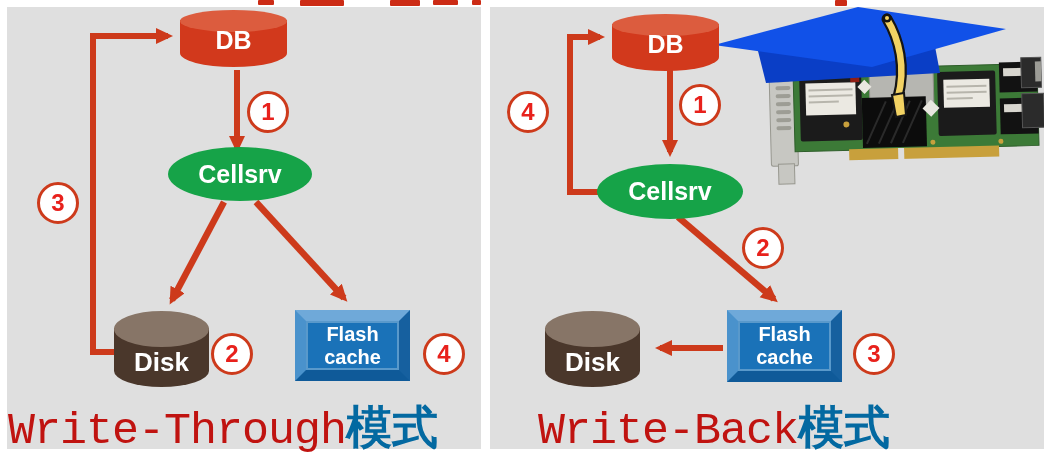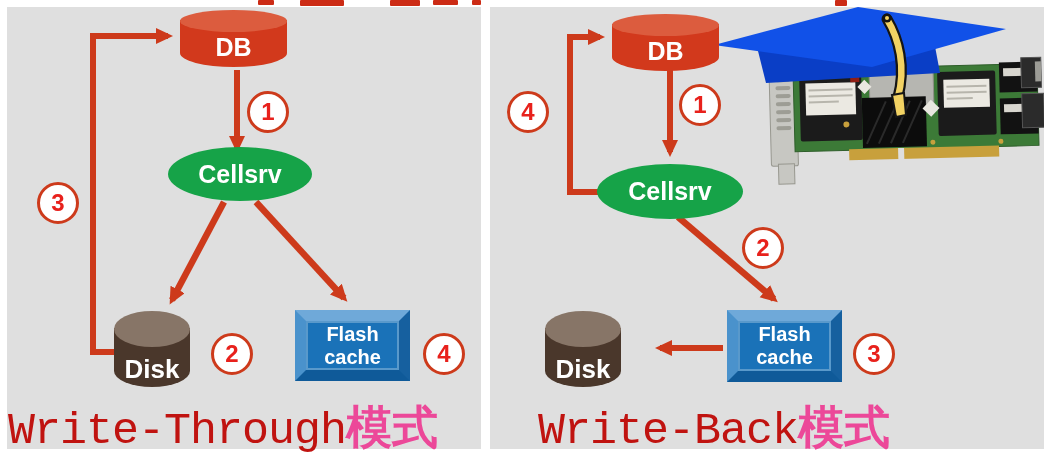--- a/index.html
+++ b/index.html
@@ -12,30 +12,30 @@
   .panel-right{left:490px;width:554px;}
 
   .frag{position:absolute;top:0;height:6px;background:#cc2b15;border-radius:1px;}
 
   .connectors{position:absolute;left:0;top:0;width:1044px;height:453px;pointer-events:none;}
 
   
   .cyl{position:absolute;}
   .cyl-top{position:absolute;left:0;right:0;top:0;border-radius:50%;}
   .cyl-body{position:absolute;left:0;right:0;bottom:0;}
-  .cyl-label{position:absolute;left:0;width:100%;text-align:center;color:#fff;font-weight:700;margin-top:7px;}
+  .cyl-label{position:absolute;left:0;width:100%;text-align:center;color:#fff;font-weight:700;}
 
   .db{width:107px;height:57px;}
   .db .cyl-top{height:22px;background:#dc5c3e;}
   .db .cyl-body{top:10px;background:#d2391c;border-radius:0 0 50% 50% / 0 0 14px 14px;}
   .db .cyl-label{top:16px;font-size:25px;}
   .db-left{left:180px;top:10px;}
   .db-right{left:612px;top:14px;}
 
-  .disk{width:76px;height:76px;}
+  .disk{width:95px;height:76px;}
   .disk .cyl-top{height:36px;background:#877567;}
   .disk .cyl-body{top:17px;background:#4a372b;border-radius:0 0 50% 50% / 0 0 16px 16px;}
   .disk .cyl-label{top:36px;font-size:26px;}
   .disk-left{left:114px;top:311px;}
   .disk-right{left:545px;top:311px;}
 
   .ellipse{
     position:absolute;border-radius:50%;background:#16a348;color:#fff;
     display:flex;align-items:center;justify-content:center;
     font-size:25px;font-weight:700;
@@ -64,21 +64,21 @@
   .b-r1{left:679px;top:84px;}  .b-r2{left:742px;top:227px;}
   .b-r3{left:853px;top:333px;} .b-r4{left:507px;top:91px;}
 
   .title{
     position:absolute;top:397px;white-space:nowrap;
     font-family:"Liberation Mono","DejaVu Sans Mono",monospace;
     font-size:45px;color:#c01310;letter-spacing:-1px;
   }
   .title .t-cn{
     font-family:"Liberation Sans",sans-serif;font-weight:800;
-    font-size:46px;color:#ec4899;letter-spacing:0;
+    font-size:46px;color:#0369a1;letter-spacing:0;
   }
   .title-left{left:8px;}
   .title-right{left:538px;}
 
   .watermark{
     position:absolute;right:10px;top:427px;font-size:19px;color:#9f9f9f;
     text-shadow:1px 1px 0 #ffffff,-1px -1px 0 #f2f2f2;letter-spacing:1px;
     white-space:nowrap;
   }
 

